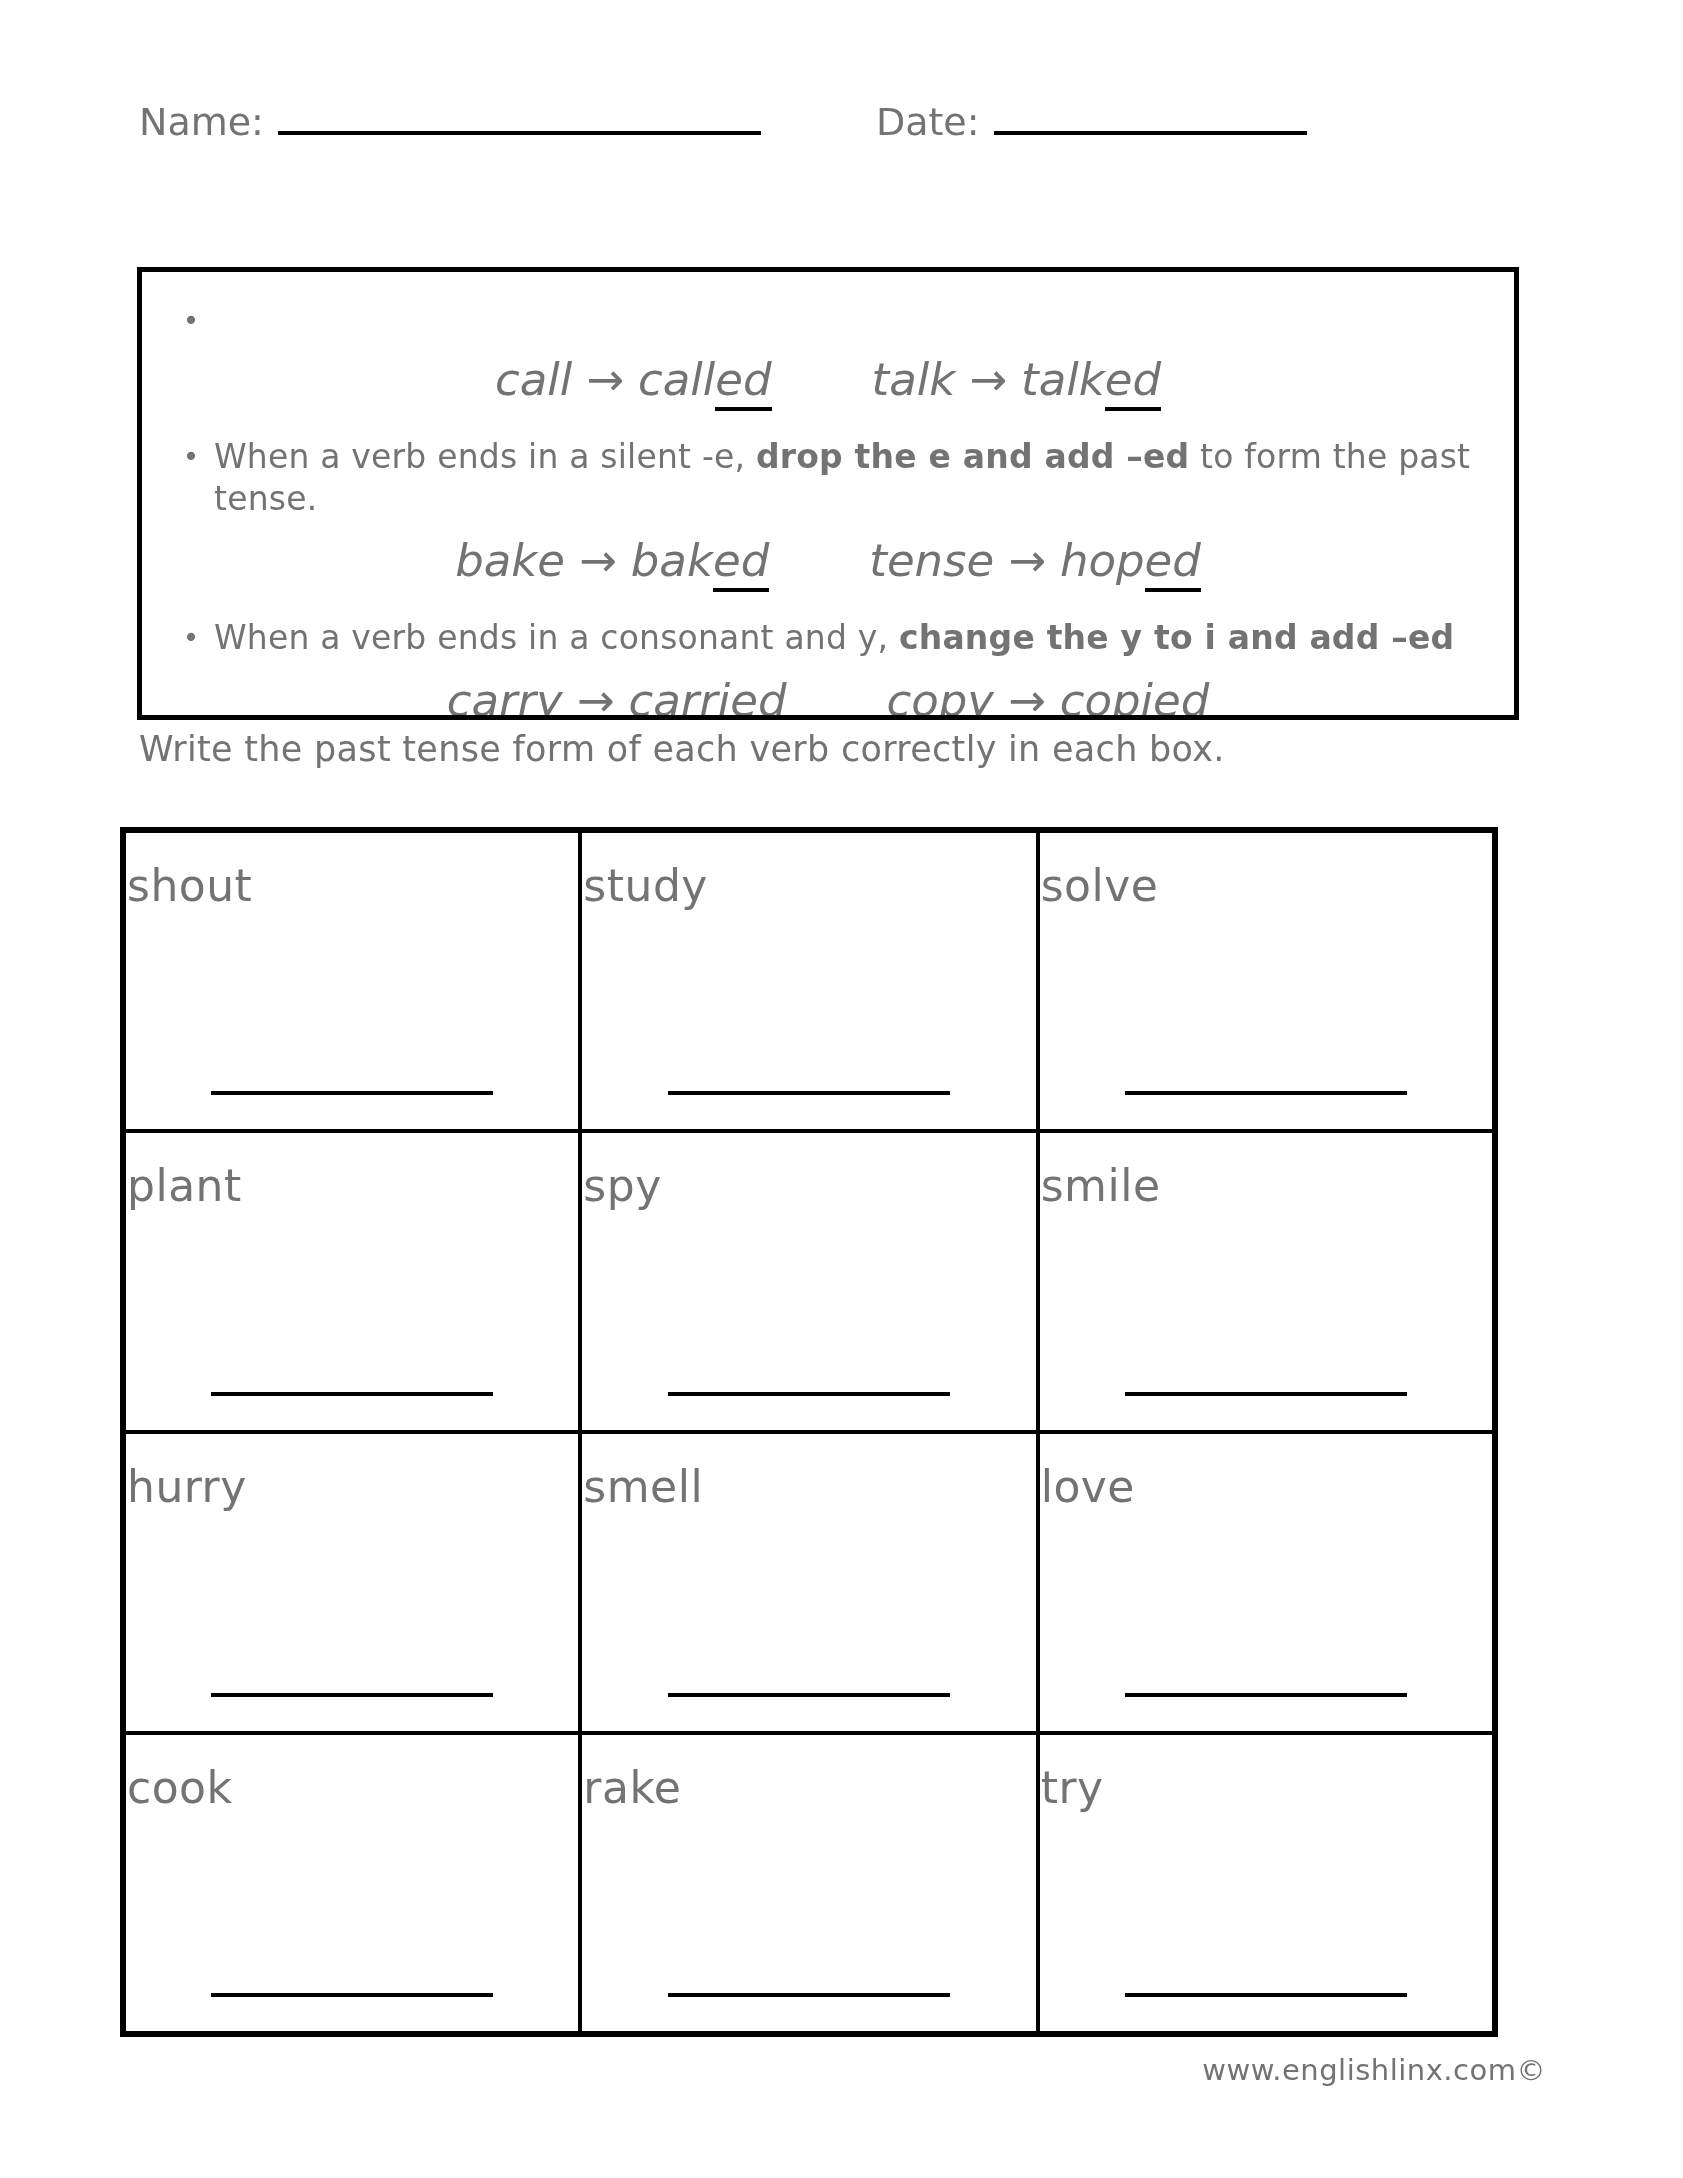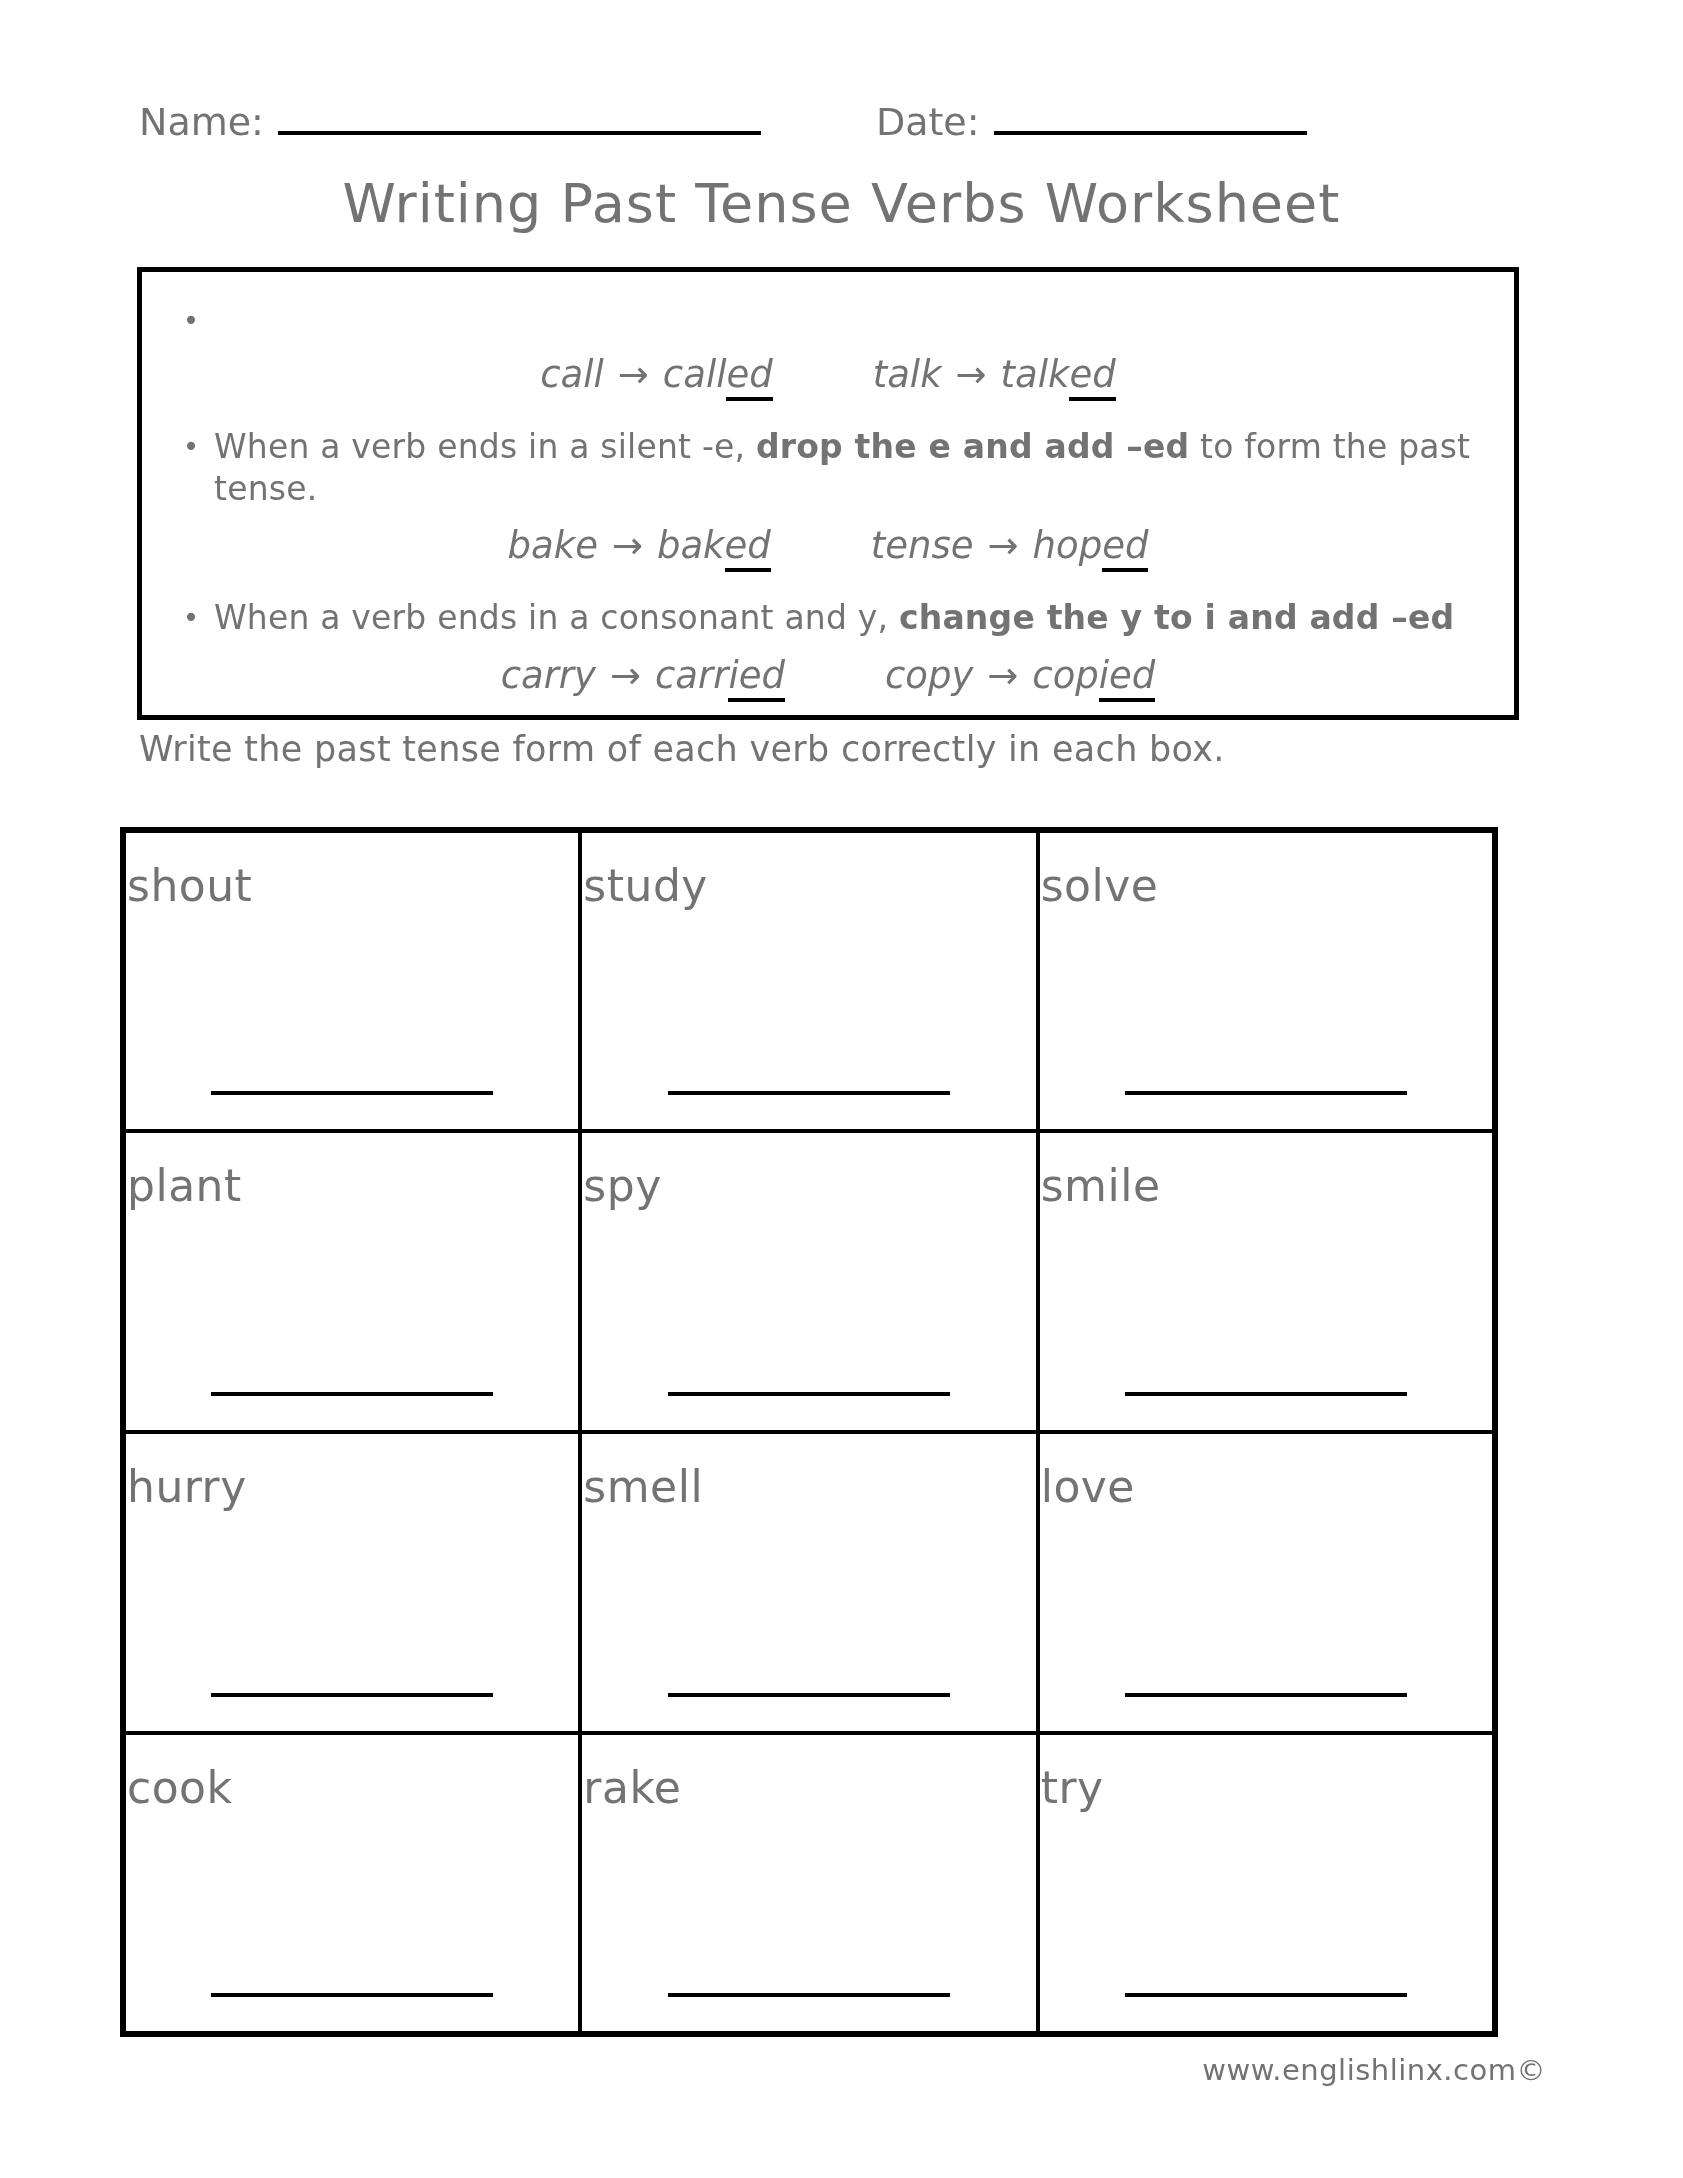--- a/index.html
+++ b/index.html
@@ -16,21 +16,21 @@
   
   .title{position:absolute;top:172px;left:0;width:100%;text-align:center;font-size:54px;letter-spacing:1px;}
   
   .rules-box{
     position:absolute;top:267px;left:137px;width:1382px;height:453px;box-sizing:border-box;
     border:5px solid #000;padding:28px 26px 6px 26px;overflow:hidden;
   }
   .rule-line{display:flex;align-items:flex-start;font-size:33px;line-height:1.28;}
   .bullet{flex:0 0 46px;width:46px;text-align:center;font-size:28px;padding-top:3px;}
   .rule-text{max-width:1259px;letter-spacing:0.2px;}
-  .examples{display:flex;justify-content:center;gap:100px;font-style:italic;font-size:37px;margin:14px 0 30px;}
+  .examples{display:flex;justify-content:center;gap:100px;font-style:italic;font-size:45px;margin:14px 0 30px;}
   .rule-last .examples{margin-bottom:0;}
   .arrow{margin:0 14px;font-style:normal;}
   .u{border-bottom:4px solid #000;padding-bottom:1px;}
   
   .instruction{position:absolute;top:729px;left:139px;font-size:35px;font-weight:normal;letter-spacing:0.3px;}
   
   .verb-table{
     position:absolute;top:827px;left:120px;width:1378px;height:1210px;
     border-collapse:collapse;table-layout:fixed;border:6px solid #000;
   }
@@ -46,21 +46,20 @@
 </style>
 </head>
 <body>
 
 <div class="page">
 
   <div class="header">
     <span>Name:</span><span class="blank name-blank"></span><span class="date-label">Date:</span><span class="blank date-blank"></span>
   </div>
 
-  <div class="title">Writing Past Tense Verbs Worksheet</div>
 
   <div class="rules-box">
 
     <div class="rule">
       <div class="rule-line">
         <span class="bullet">•</span>
       </div>
       <div class="examples">
         <span class="example"><span>call</span><span class="arrow">→</span><span>call</span><span class="u">ed</span></span>
         <span class="example"><span>talk</span><span class="arrow">→</span><span>talk</span><span class="u">ed</span></span>

